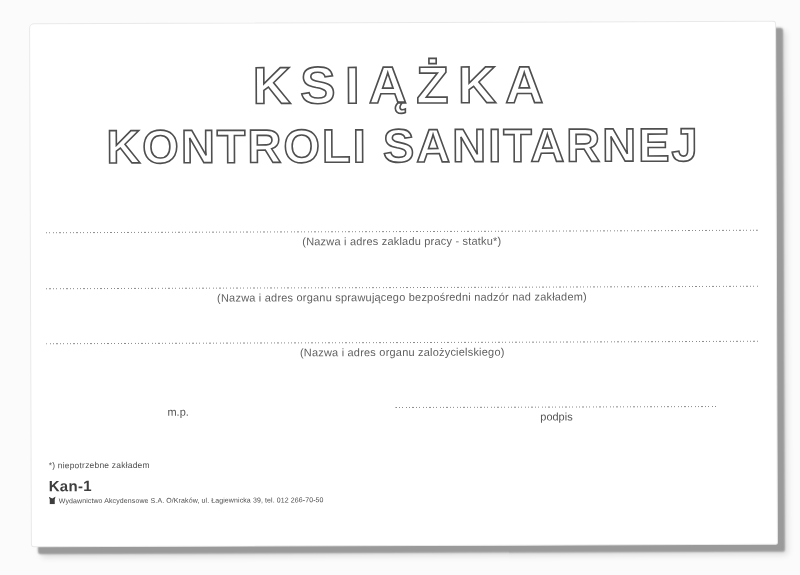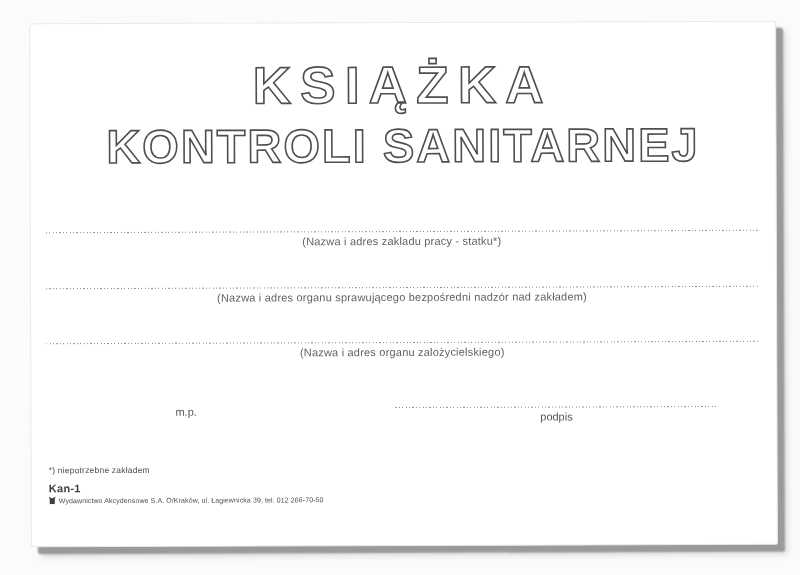--- a/index.html
+++ b/index.html
@@ -44,28 +44,28 @@
     text-align:center;
     font-size:11px;
     color:#5f5f5f;
     margin-top:2px;
     letter-spacing:0.2px;
   }
   .field1{top:208px;}
   .field2{top:264px;}
   .field3{top:319px;}
   .stamp-label{
-    position:absolute;left:144px;top:382px;
+    position:absolute;left:136px;top:382px;
     font-size:11px;color:#555555;
   }
   .sig-block{position:absolute;left:364px;top:384px;width:322px;}
   .sig-caption{text-align:center;font-size:11px;color:#555555;margin-top:2px;}
   .footer{position:absolute;left:17px;bottom:42px;color:#4a4a4a;}
   .footnote{font-size:8.5px;color:#4d4d4d;margin-bottom:7px;letter-spacing:0.2px;}
-  .form-code{font-size:11px;font-weight:bold;color:#3e3e3e;margin-bottom:2px;letter-spacing:0.3px;}
+  .form-code{font-size:15px;font-weight:bold;color:#3e3e3e;margin-bottom:2px;letter-spacing:0.3px;}
   .publisher{font-size:7px;color:#4d4d4d;display:flex;align-items:center;gap:3px;letter-spacing:0.1px;}
   .publisher svg{display:block;}
 </style>
 </head>
 <body>
 
 <div class="page">
 
   <div class="title-wrap">
     <div class="title-line title-line1">KSIĄŻKA</div>

